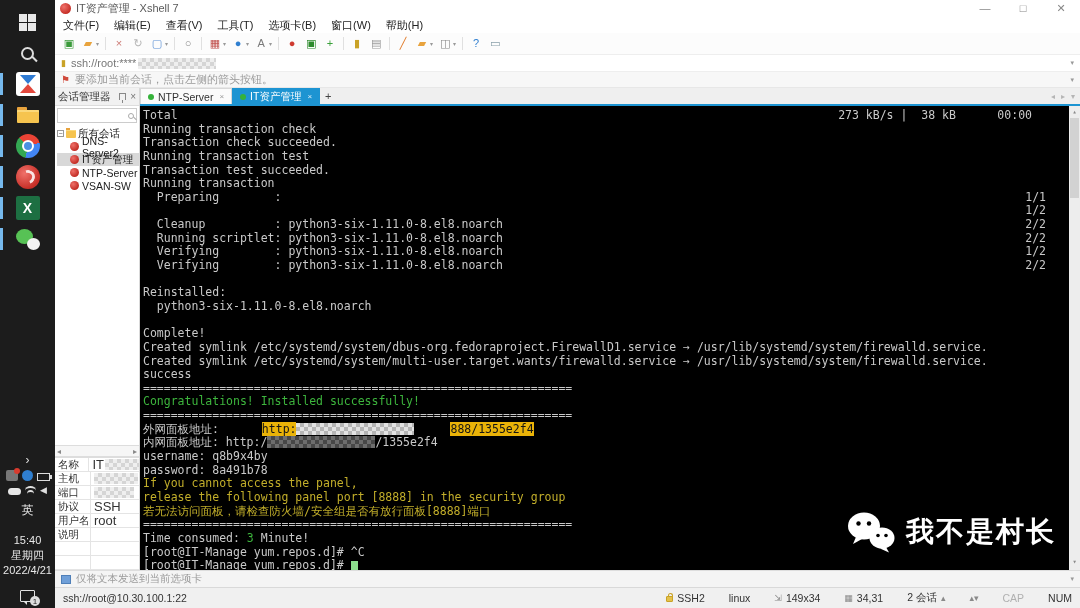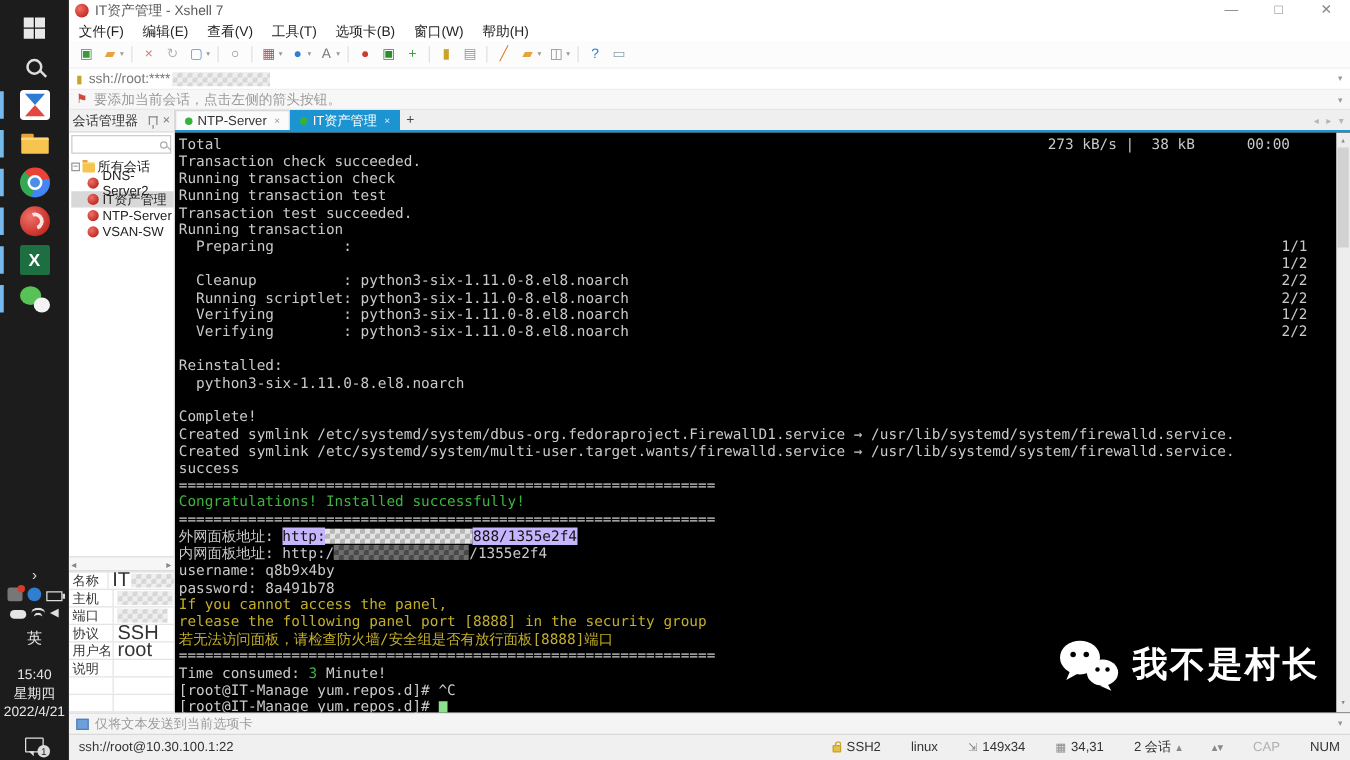--- a/index.html
+++ b/index.html
@@ -86,40 +86,40 @@
   .folder-sm{width:10px;height:8px;background:#f6c44f;border-radius:1px;box-shadow:inset 0 1px 0 #fbd87a;flex-shrink:0;position:relative;}
   .folder-sm::after{content:"";position:absolute;width:4px;height:2px;top:-2px;left:0;background:#e8a33d;}
   .tree-item{display:flex;align-items:center;gap:3px;height:13px;padding-left:13px;}
   .tree-item.sel{background:#d8d8d8;}
   .sess-ball{width:9px;height:9px;border-radius:50%;background:radial-gradient(circle at 35% 35%,#ef6f68,#c22d25 70%);flex-shrink:0;}
   #lp-fill{flex:1;}
   #lp-hscroll{height:12px;border-top:1px solid #ddd;border-bottom:1px solid #ddd;background:#f6f6f6;display:flex;align-items:center;justify-content:space-between;padding:0 2px;color:#888;font-size:8px;}
   #prop-table{border-top:1px solid #ddd;}
   .prow{display:flex;height:14px;border-bottom:1px solid #e4e4e4;align-items:center;}
   .prow .pl{width:36px;padding-left:3px;color:#333;border-right:1px solid #e4e4e4;height:100%;display:flex;align-items:center;font-size:10.5px;}
-  .prow .pv{flex:1;padding-left:3px;color:#333;display:flex;align-items:center;gap:1px;font-size:16px;}
+  .prow .pv{flex:1;padding-left:3px;color:#333;display:flex;align-items:center;gap:1px;font-size:13px;}
 
   
   #termcol{flex:1;display:flex;flex-direction:column;min-width:0;}
   #tabstrip{height:18px;background:#efefef;border-bottom:2px solid #1d94d2;display:flex;align-items:flex-end;flex-shrink:0;}
   .tab{height:16px;display:flex;align-items:center;gap:4px;padding:0 7px;font-size:10.5px;background:#fbfbfb;border:1px solid #d8d8d8;border-bottom:none;color:#333;}
   .tab .dot{width:6px;height:6px;border-radius:50%;background:#35b23a;}
   .tab .tx{font-size:8px;color:#999;margin-left:2px;}
   .tab.active{background:#1d94d2;color:#fff;border-color:#1d94d2;}
   .tab.active .tx{color:#dfeffa;}
   .tab-plus{width:16px;height:16px;display:flex;align-items:center;justify-content:center;font-size:11px;color:#444;}
   .tab-nav{margin-left:auto;display:flex;align-items:center;gap:6px;padding-right:5px;color:#b5b5b5;font-size:8px;align-self:center;}
   #terminal{flex:1;background:#000;position:relative;overflow:hidden;
     font-family:"DejaVu Sans Mono","Liberation Mono",monospace;font-size:11.5px;line-height:13.65px;color:#c9c9c9;}
   #termtext{padding:3px 14px 0 3px;}
   .term-line{position:relative;white-space:pre;height:13.65px;}
   .tr-r{position:absolute;top:0;}
   .g{color:#3db53d;}
   .y{color:#c2ae2a;}
-  .hl{background:#c4b5fd;color:#141414;}
+  .hl{background:#eab308;color:#141414;margin-left:36px;}
   .cur{display:inline-block;width:7px;height:12px;background:#8de08d;vertical-align:-2px;}
   .mos{display:inline-block;height:12px;vertical-align:-2px;background-size:8px 8px;background-position:0 0,4px 4px;}
   .mos.l{background-image:linear-gradient(45deg,#b5b5b5 25%,transparent 25%,transparent 75%,#b5b5b5 75%),linear-gradient(45deg,#b5b5b5 25%,#e3e3e3 25%,#e3e3e3 75%,#b5b5b5 75%);}
   .mos.d{background-image:linear-gradient(45deg,#474747 25%,transparent 25%,transparent 75%,#474747 75%),linear-gradient(45deg,#474747 25%,#6d6d6d 25%,#6d6d6d 75%,#474747 75%);}
   #term-scroll{position:absolute;top:0;right:0;bottom:0;width:11px;background:#ededed;display:flex;flex-direction:column;justify-content:space-between;align-items:center;font-size:7px;color:#8a8a8a;}
   #term-scroll .thumb{position:absolute;top:12px;left:1px;width:9px;height:80px;background:#d2d2d2;}
   #watermark{position:absolute;right:24px;bottom:17px;display:flex;align-items:center;gap:8px;color:#fff;}
   #watermark .wm-text{font-size:28px;font-weight:bold;letter-spacing:2px;}
 
   #sendbar{height:17px;background:#f4f4f4;border-top:1px solid #ddd;display:flex;align-items:center;padding:0 6px;font-size:10.5px;color:#9c9c9c;flex-shrink:0;}
@@ -407,22 +407,22 @@
           <div class="tab-plus">+</div>
           <div class="tab-nav">
             <span>◂</span>
             <span>▸</span>
             <span>▾</span>
           </div>
         </div>
         <div id="terminal">
           <div id="termtext">
               <div class="term-line"><span>Total</span><span class="tr-r" style="right: 34px;">273 kB/s |  38 kB      00:00</span></div>
+              <div class="term-line"><span>Running transaction check</span></div>
               <div class="term-line"><span>Transaction check succeeded.</span></div>
-              <div class="term-line"><span>Running transaction check</span></div>
               <div class="term-line"><span>Running transaction test</span></div>
               <div class="term-line"><span>Transaction test succeeded.</span></div>
               <div class="term-line"><span>Running transaction</span></div>
               <div class="term-line"><span>  Preparing        :</span><span class="tr-r" style="right: 20px;">1/1</span></div>
               <div class="term-line"><span class="tr-r" style="right: 20px;">1/2</span></div>
               <div class="term-line"><span>  Cleanup          : python3-six-1.11.0-8.el8.noarch</span><span class="tr-r" style="right: 20px;">2/2</span></div>
               <div class="term-line"><span>  Running scriptlet: python3-six-1.11.0-8.el8.noarch</span><span class="tr-r" style="right: 20px;">2/2</span></div>
               <div class="term-line"><span>  Verifying        : python3-six-1.11.0-8.el8.noarch</span><span class="tr-r" style="right: 20px;">1/2</span></div>
               <div class="term-line"><span>  Verifying        : python3-six-1.11.0-8.el8.noarch</span><span class="tr-r" style="right: 20px;">2/2</span></div>
               <div class="term-line"></div>

